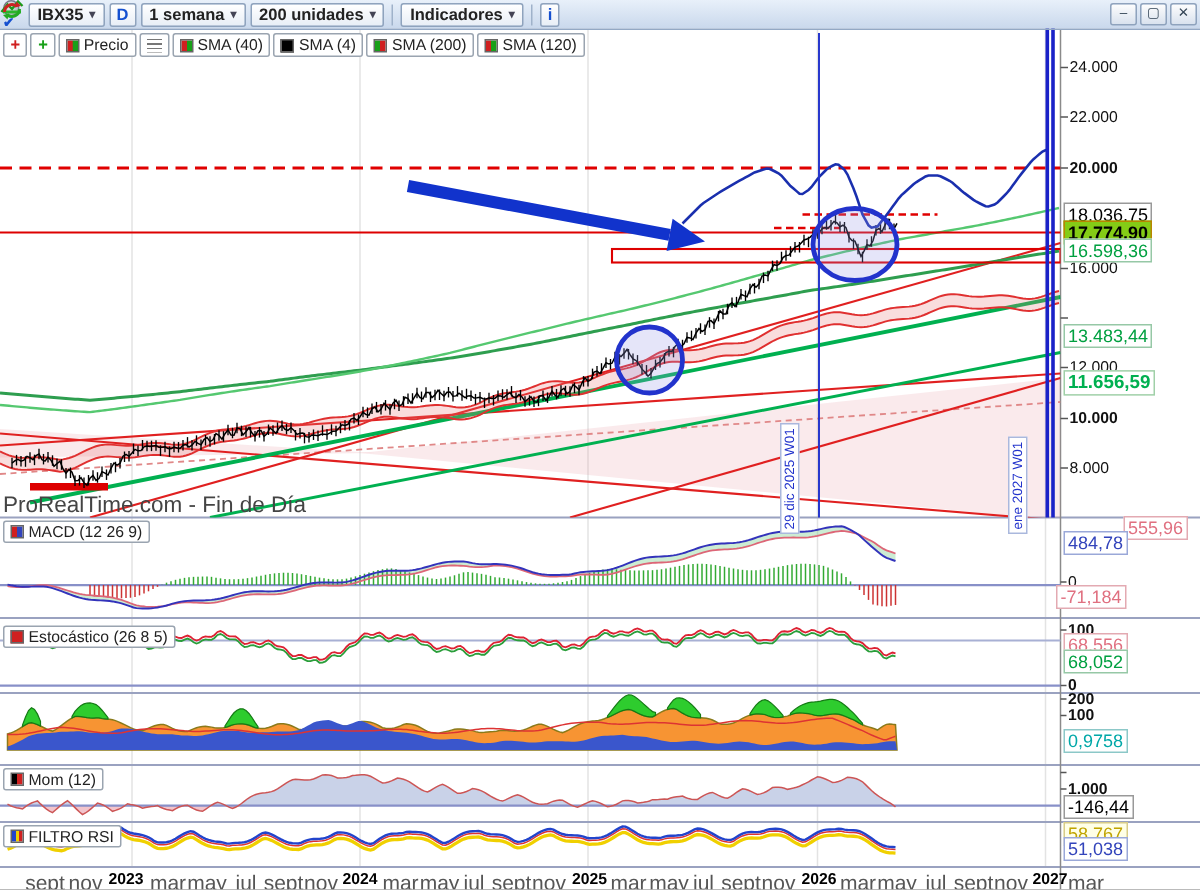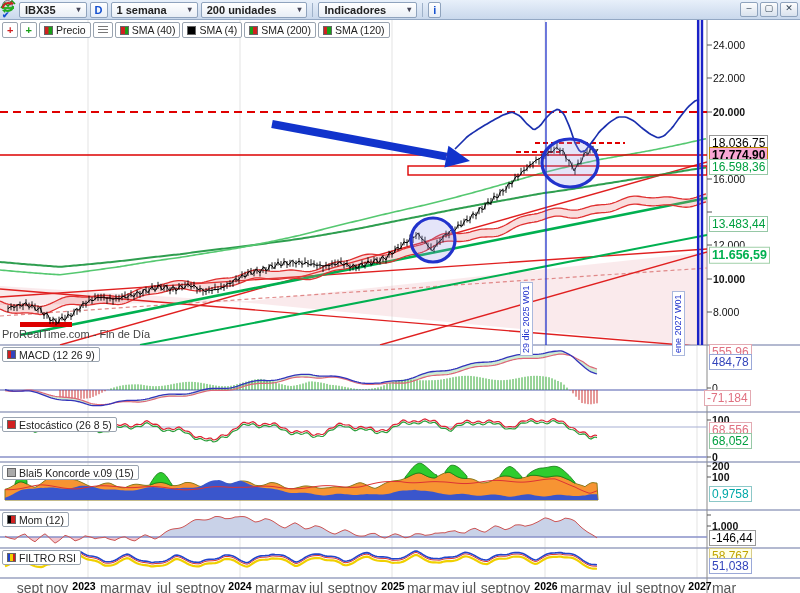--- a/index.html
+++ b/index.html
@@ -5,21 +5,21 @@
   html,body{margin:0;padding:0;background:#888;}
   #app{position:relative;width:800px;height:593px;background:#fff;overflow:hidden;
        font-family:"Liberation Sans",sans-serif;-webkit-user-select:none;user-select:none;}
   
   #titlebar{position:absolute;left:0;top:0;width:800px;height:20px;
     background:linear-gradient(#e8f0fa,#c9d8ec);border-bottom:1px solid #93a8c4;
     display:flex;align-items:center;gap:3px;padding:0 2px;box-sizing:border-box;z-index:30;}
   .ico-col{display:flex;flex-direction:column;width:13px;line-height:8px;margin-right:1px;}
   .dot-ico{width:9px;height:9px;border-radius:50%;background:radial-gradient(circle at 35% 35%,#eee,#9aa);border:1px solid #778;}
   .chk-ico{color:#1550d0;font-size:9px;font-weight:bold;line-height:8px;}
-  .tb-btn{display:inline-flex;align-items:center;gap:21px;height:16px;padding:0 5px;
+  .tb-btn{display:inline-flex;align-items:center;gap:4px;height:16px;padding:0 5px;
     background:linear-gradient(#ffffff,#e8eef6);border:1px solid #8fa3bd;border-radius:2px;
     font-size:11px;font-weight:bold;color:#222;cursor:pointer;white-space:nowrap;}
   .tb-btn .caret{font-size:8px;color:#445;}
   .tb-btn.sq{padding:0 4px;color:#1550d0;}
   .tb-sep{width:1px;height:14px;background:#9fb2ca;margin:0 2px;}
   .tb-right{margin-left:auto;display:flex;align-items:center;gap:2px;}
   .win-btn{width:16px;height:13px;font-size:9px;line-height:11px;text-align:center;color:#345;
     background:linear-gradient(#fdfdfd,#d9e2ee);border:1px solid #8fa3bd;border-radius:2px;cursor:pointer;}
   .zig-ico{display:inline-block;}
   
@@ -27,29 +27,29 @@
   .chip{display:inline-flex;align-items:center;gap:3px;background:#fff;border:1px solid #9aa4b0;
     border-radius:2px;padding:0 4px;height:14px;font-size:10.5px;color:#222;cursor:pointer;}
   .plus{font-weight:bold;font-size:11px;line-height:10px;}
   .plus.red{color:#d02020;} .plus.green{color:#18a018;}
   .sq-ico{width:9px;height:9px;display:inline-block;border:1px solid #666;box-sizing:border-box;}
   .list-ico{display:inline-block;width:10px;height:9px;
     background:repeating-linear-gradient(#777 0 1px,transparent 1px 3px);}
   
   #overlay{position:absolute;left:0;top:0;width:800px;height:593px;z-index:20;pointer-events:none;}
   #overlay .lbl{position:absolute;white-space:nowrap;}
-  .watermark{font-size:11px;color:#444;}
+  .watermark{font-size:15px;color:#444;}
   .panel-chip{position:absolute;display:inline-flex;align-items:center;gap:3px;background:#fff;
     border:1px solid #9aa4b0;border-radius:2px;padding:0 4px;height:13px;font-size:10.5px;color:#222;z-index:25;}
   .tickl{font-size:10.5px;color:#111;transform:translateY(-50%);}
   .tickl.b{font-weight:bold;}
   .vb{font-size:12px;line-height:1;padding:1px 2px;background:#fff;border:1px solid #bbb;
       transform:translateY(-50%);}
   .vb-plain{color:#000;border-color:#999;}
-  .vb-orange{background:#f9a8d4;border-color:#b88600;color:#000;font-weight:bold;}
+  .vb-orange{background:#84cc16;border-color:#b88600;color:#000;font-weight:bold;}
   .vb-green{color:#00a040;border-color:#96c8a6;}
   .vb-big{color:#00b050;border-color:#a0d0a8;font-weight:bold;font-size:12.5px;}
   .vb-pink{color:#e07080;border-color:#e3aab2;}
   .vb-blue{color:#3344bb;border-color:#9aa8d8;}
   .vb-cyan{color:#00a8a8;border-color:#8cc8c8;}
   .vb-yellow{color:#c0a400;border-color:#d8cc88;background:#ffffe6;}
   .vlabel{position:absolute;transform-origin:0 100%;transform:rotate(-90deg);
     font-size:9px;color:#2233cc;background:#fff;border:1px solid #aab8dd;padding:0 2px;line-height:11px;}
   .ta{font-size:14px;color:#555;transform:translateX(-50%);}
   .ta.b{font-size:10.5px;color:#000;font-weight:bold;}
@@ -607,24 +607,20 @@
   <div class="lbl watermark" style="position:absolute;left:2px;top:328px;z-index:20">ProRealTime.com - Fin de Día</div>
 
   <div class="panel-chip" style="left:2px;top:347px">
     <span class="sq-ico" style="background:linear-gradient(to right,#d02020 0 50%,#3344bb 50% 100%)"></span>
     <span>MACD (12 26 9)</span>
   </div>
   <div class="panel-chip" style="left:2px;top:417px">
     <span class="sq-ico" style="background:#d02020"></span>
     <span>Estocástico (26 8 5)</span>
   </div>
-  <div class="panel-chip" style="left:2px;top:465px">
-    <span class="sq-ico" style="background:#aaa"></span>
-    <span>Blai5 Koncorde v.09 (15)</span>
-  </div>
   <div class="panel-chip" style="left:2px;top:512px">
     <span class="sq-ico" style="background:linear-gradient(to right,#000 0 50%,#d02020 50% 100%)"></span>
     <span>Mom (12)</span>
   </div>
   <div class="panel-chip" style="left:2px;top:550px">
     <span class="sq-ico" style="background:linear-gradient(to right,#2244cc 0 34%,#f0d000 34% 67%,#d02020 67% 100%)"></span>
     <span>FILTRO RSI</span>
   </div>
 
   <div id="overlay">
@@ -636,21 +632,21 @@
       <div class="lbl tickl" style="left: 713px; top: 179px;">16.000</div>
       <div class="lbl tickl" style="left: 713px; top: 220px;">14.000</div>
       <div class="lbl tickl" style="left: 713px; top: 245px;">12.000</div>
       <div class="lbl tickl b" style="left: 713px; top: 279px;">10.000</div>
       <div class="lbl tickl" style="left: 713px; top: 312px;">8.000</div>
       <div class="lbl vb vb-plain" style="left: 709px; top: 143px;">18.036,75</div>
       <div class="lbl vb vb-orange" style="left: 709px; top: 155px;">17.774,90</div>
       <div class="lbl vb vb-green" style="left: 709px; top: 167px;">16.598,36</div>
       <div class="lbl vb vb-green" style="left: 709px; top: 224px;">13.483,44</div>
       <div class="lbl vb vb-big" style="left: 709px; top: 255px;">11.656,59</div>
-      <div class="lbl vb vb-pink" style="left: 709px; top: 352px;">555,96</div>
+      <div class="lbl vb vb-pink" style="left: 749px; top: 352px;">555,96</div>
       <div class="lbl vb vb-blue" style="left: 709px; top: 362px;">484,78</div>
       <div class="lbl tickl" style="left: 712px; top: 388px;">0</div>
       <div class="lbl vb vb-pink" style="left: 704px; top: 398px;">-71,184</div>
       <div class="lbl tickl b" style="left: 712px; top: 420px;">100</div>
       <div class="lbl vb vb-pink" style="left: 709px; top: 430px;">68,556</div>
       <div class="lbl vb vb-green" style="left: 709px; top: 441px;">68,052</div>
       <div class="lbl tickl b" style="left: 712px; top: 457px;">0</div>
       <div class="lbl tickl b" style="left: 712px; top: 466px;">200</div>
       <div class="lbl tickl b" style="left: 712px; top: 477px;">100</div>
       <div class="lbl vb vb-cyan" style="left: 709px; top: 494px;">0,9758</div>

